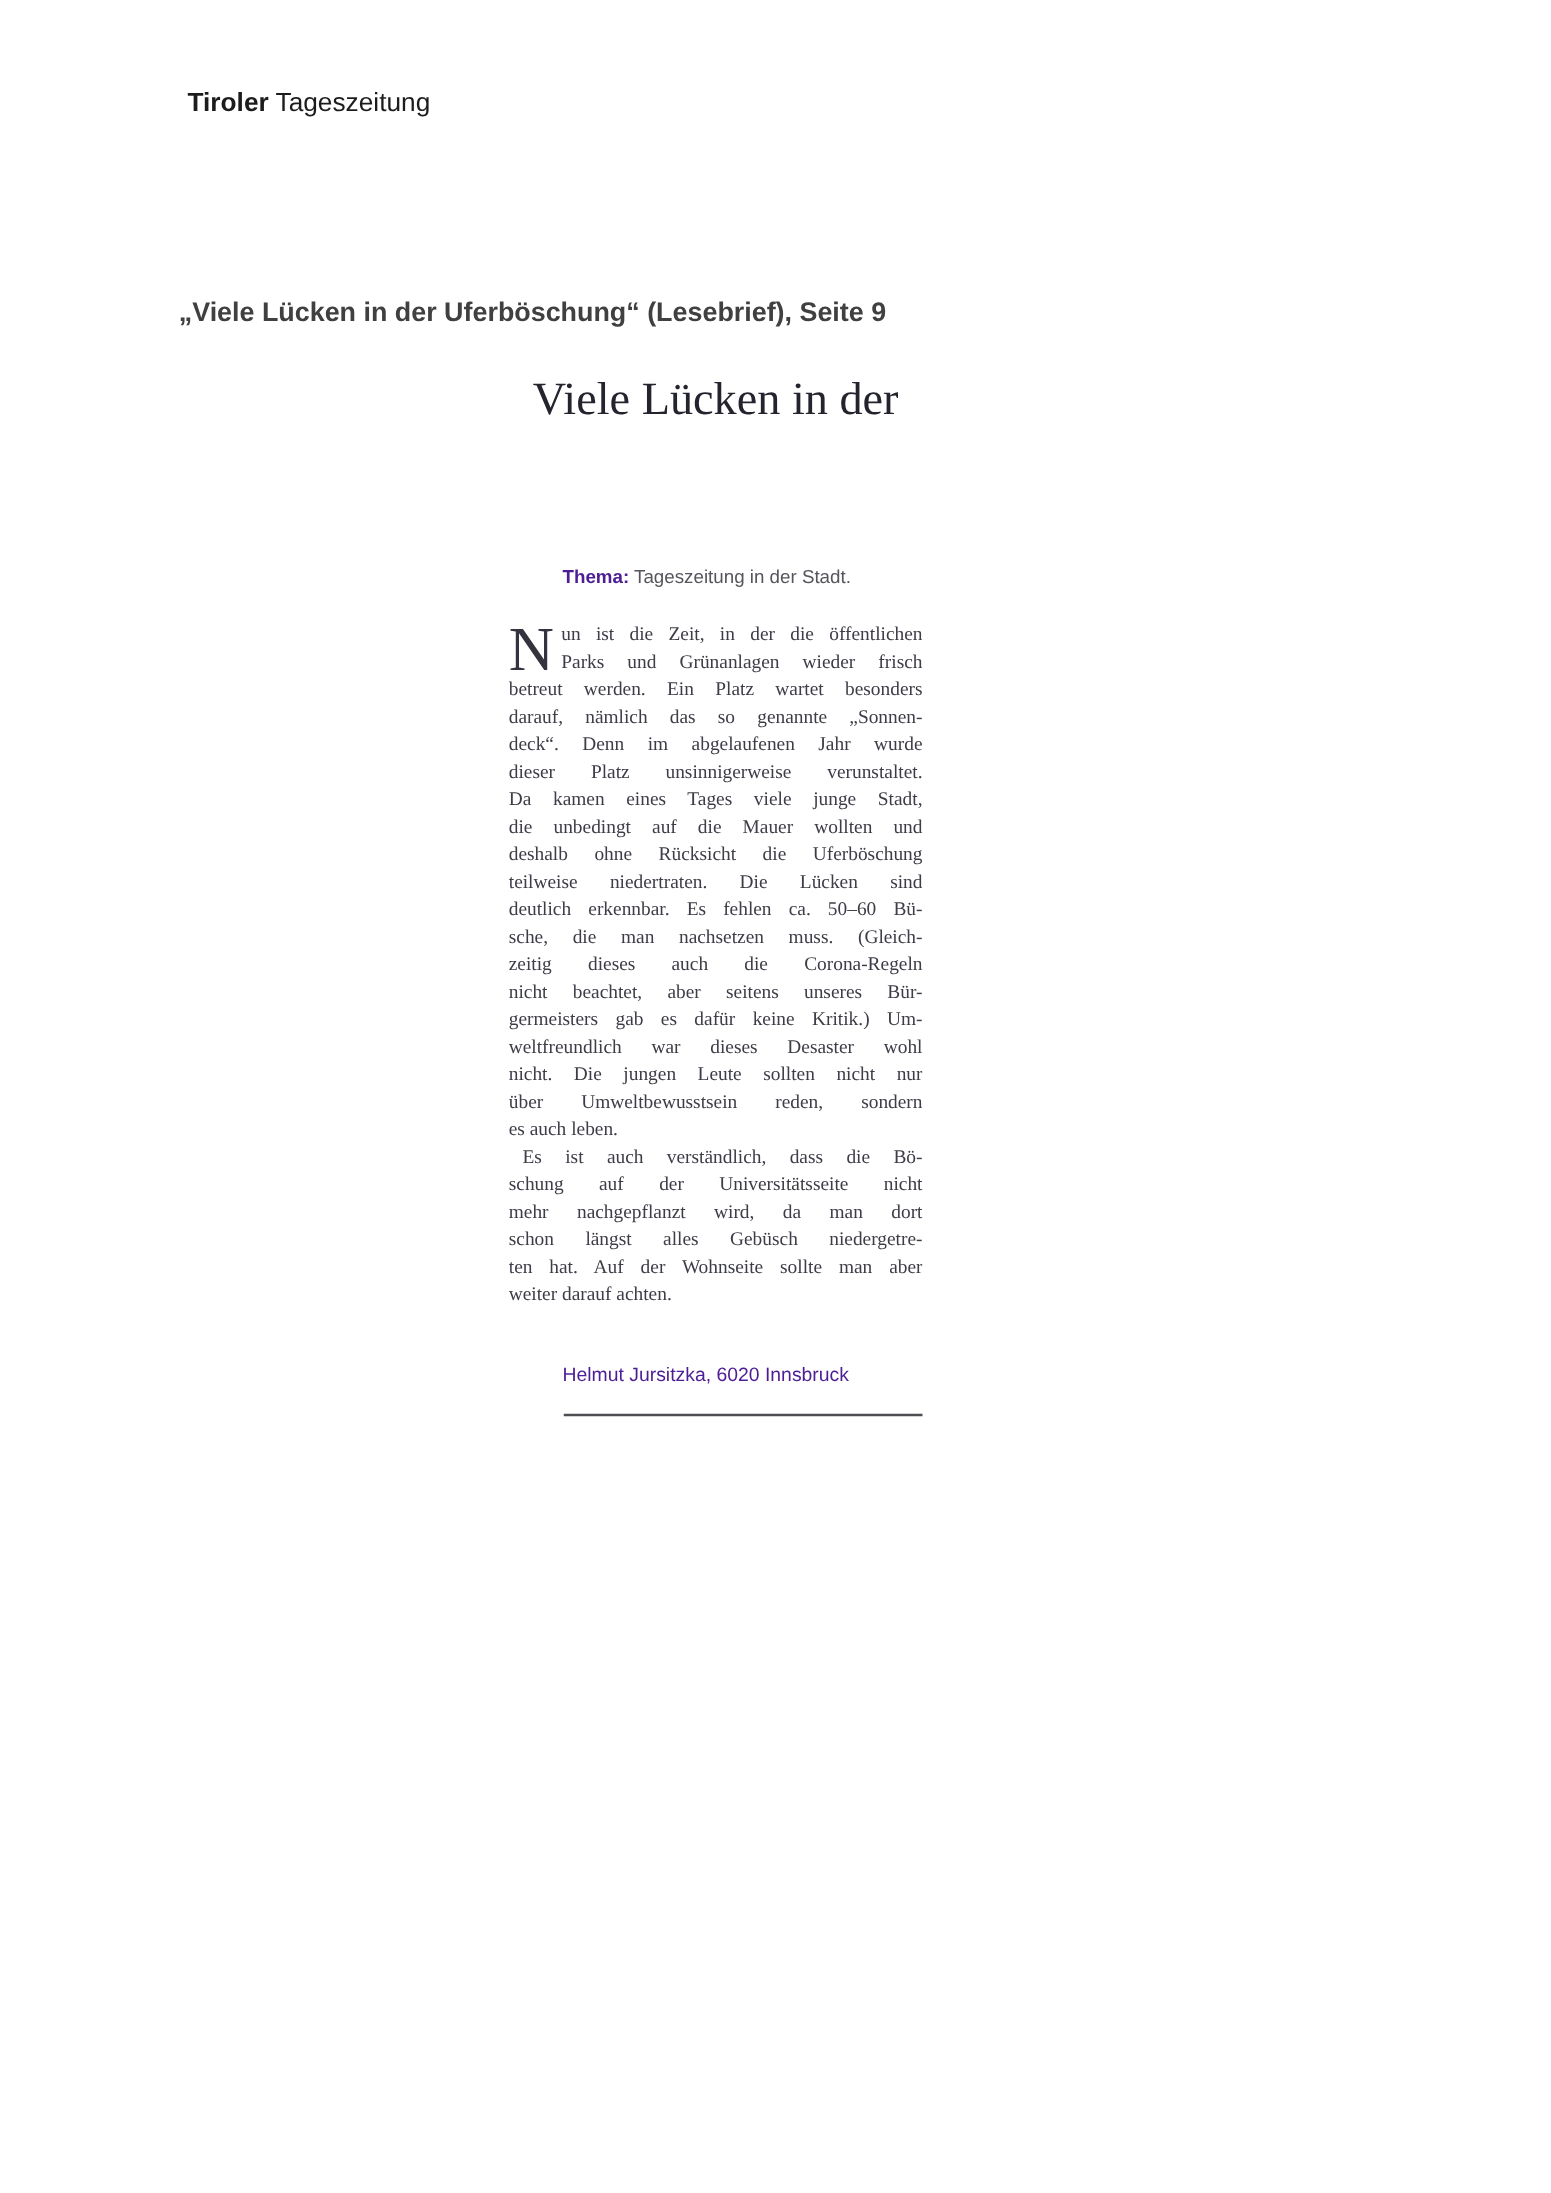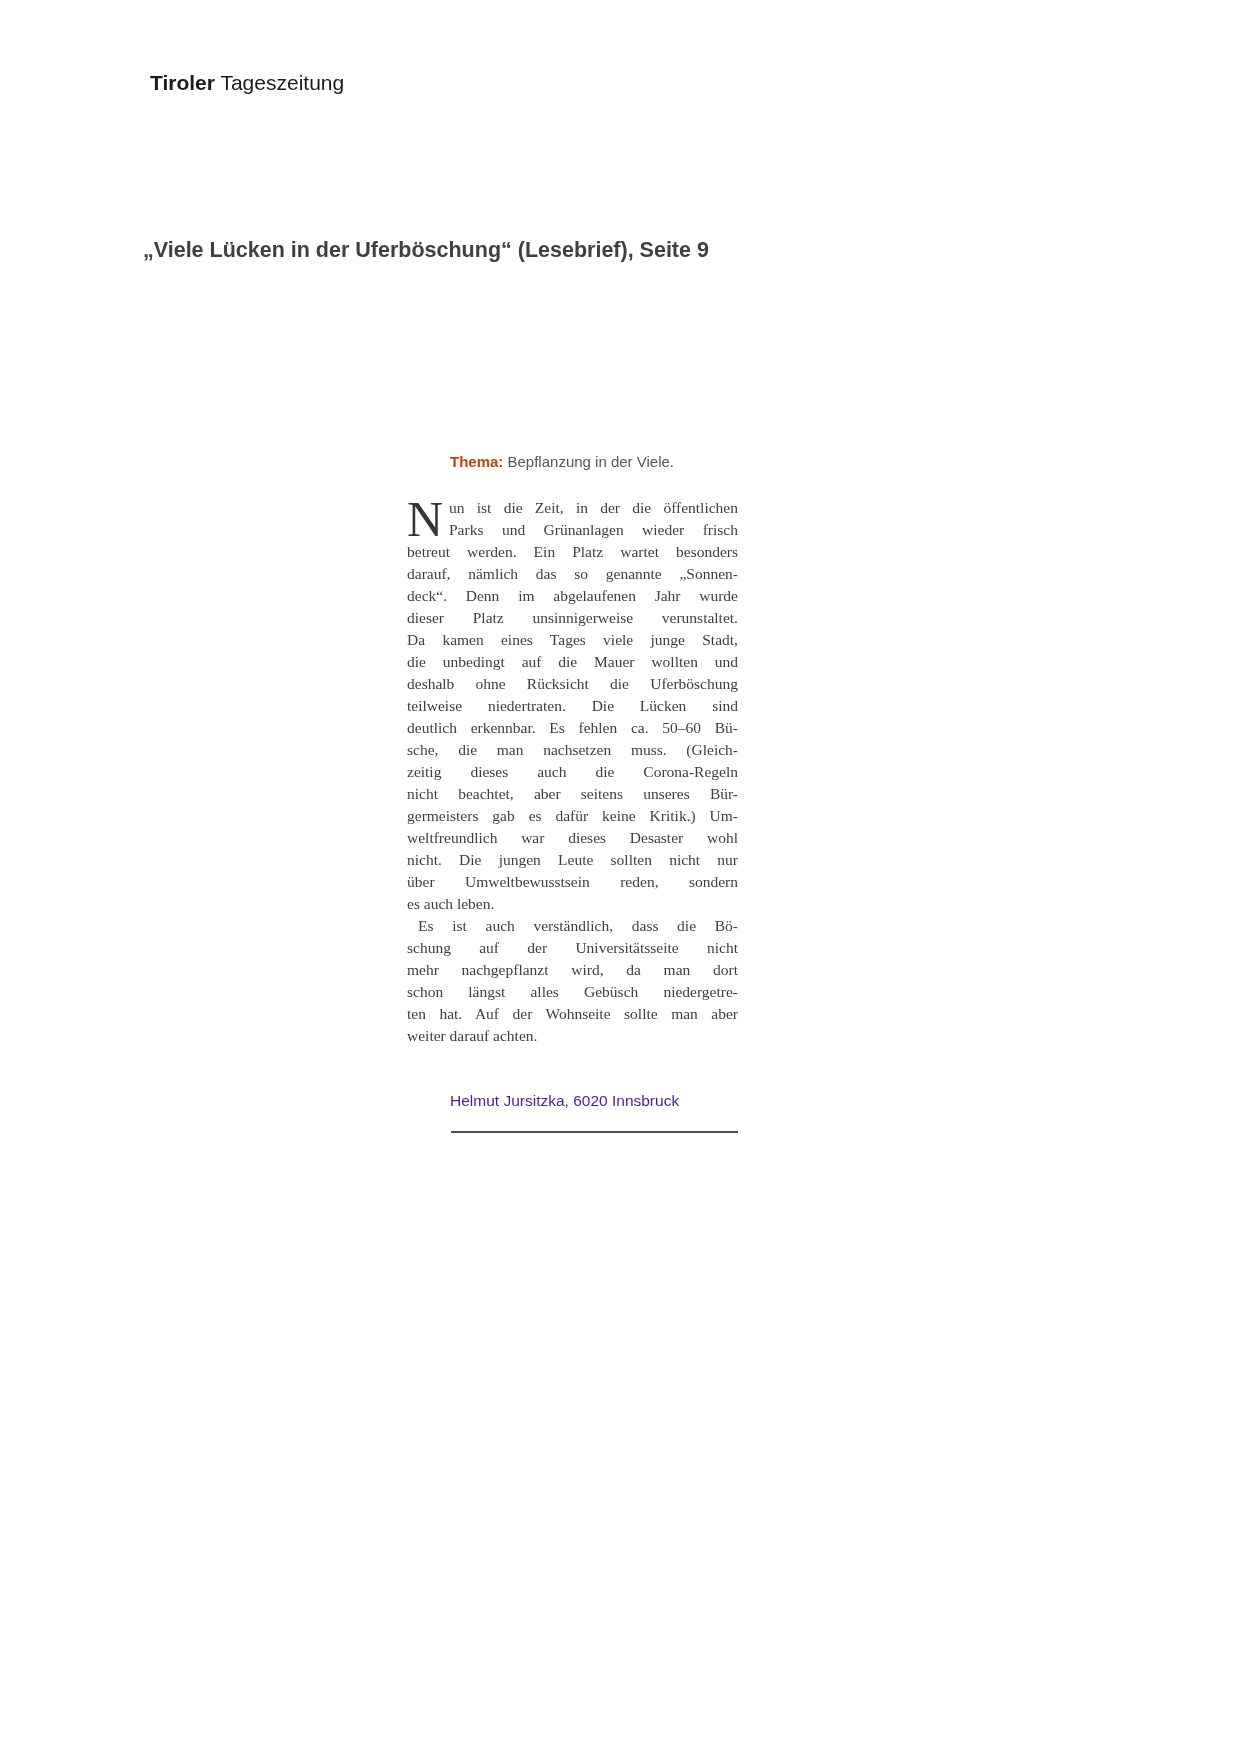--- a/index.html
+++ b/index.html
@@ -29,21 +29,21 @@
   .headline {
     font-family: "Liberation Serif", serif;
     font-size: 37px; line-height: 45px; text-align: center;
     color: #24242e; font-weight: normal;
   }
 
   .topic {
     position: absolute; left: 43px; top: 156px;
     font-size: 15px; color: #55555c; white-space: nowrap;
   }
-  .topic-label { font-weight: bold; color: #c2410c; }
+  .topic-label { font-weight: bold; color: #4c1d95; }
 
   .body-text {
     position: absolute; left: 0; top: 200px; width: 331px;
     font-family: "Liberation Serif", serif;
     font-size: 15.5px; color: #3d3d47;
   }
   .drop-cap {
     position: absolute; left: 0; top: 1px;
     font-size: 50px; line-height: 42px; color: #34343e;
   }
@@ -76,23 +76,24 @@
 
 <div class="page">
 
   <div class="masthead"><span class="bold">Tiroler</span> <span>Tageszeitung</span></div>
 
   <h1 class="doc-heading">„Viele Lücken in der Uferböschung“ (Lesebrief), Seite 9</h1>
 
   <div class="clip">
 
     <div class="headline">
+      <div>Viele Lücken in der</div>
     </div>
 
-    <div class="topic"><span class="topic-label">Thema:</span> <span>Bepflanzung in der Viele.</span></div>
+    <div class="topic"><span class="topic-label">Thema:</span> <span>Tageszeitung in der Stadt.</span></div>
 
     <div class="body-text">
       <span class="drop-cap">N</span>
       <div id="lines-container">
           <div class="bline cap-indent">un ist die Zeit, in der die öffentlichen</div>
           <div class="bline cap-indent">Parks und Grünanlagen wieder frisch</div>
           <div class="bline">betreut werden. Ein Platz wartet besonders</div>
           <div class="bline">darauf, nämlich das so genannte „Sonnen-</div>
           <div class="bline">deck“. Denn im abgelaufenen Jahr wurde</div>
           <div class="bline">dieser Platz unsinnigerweise verunstaltet.</div>

